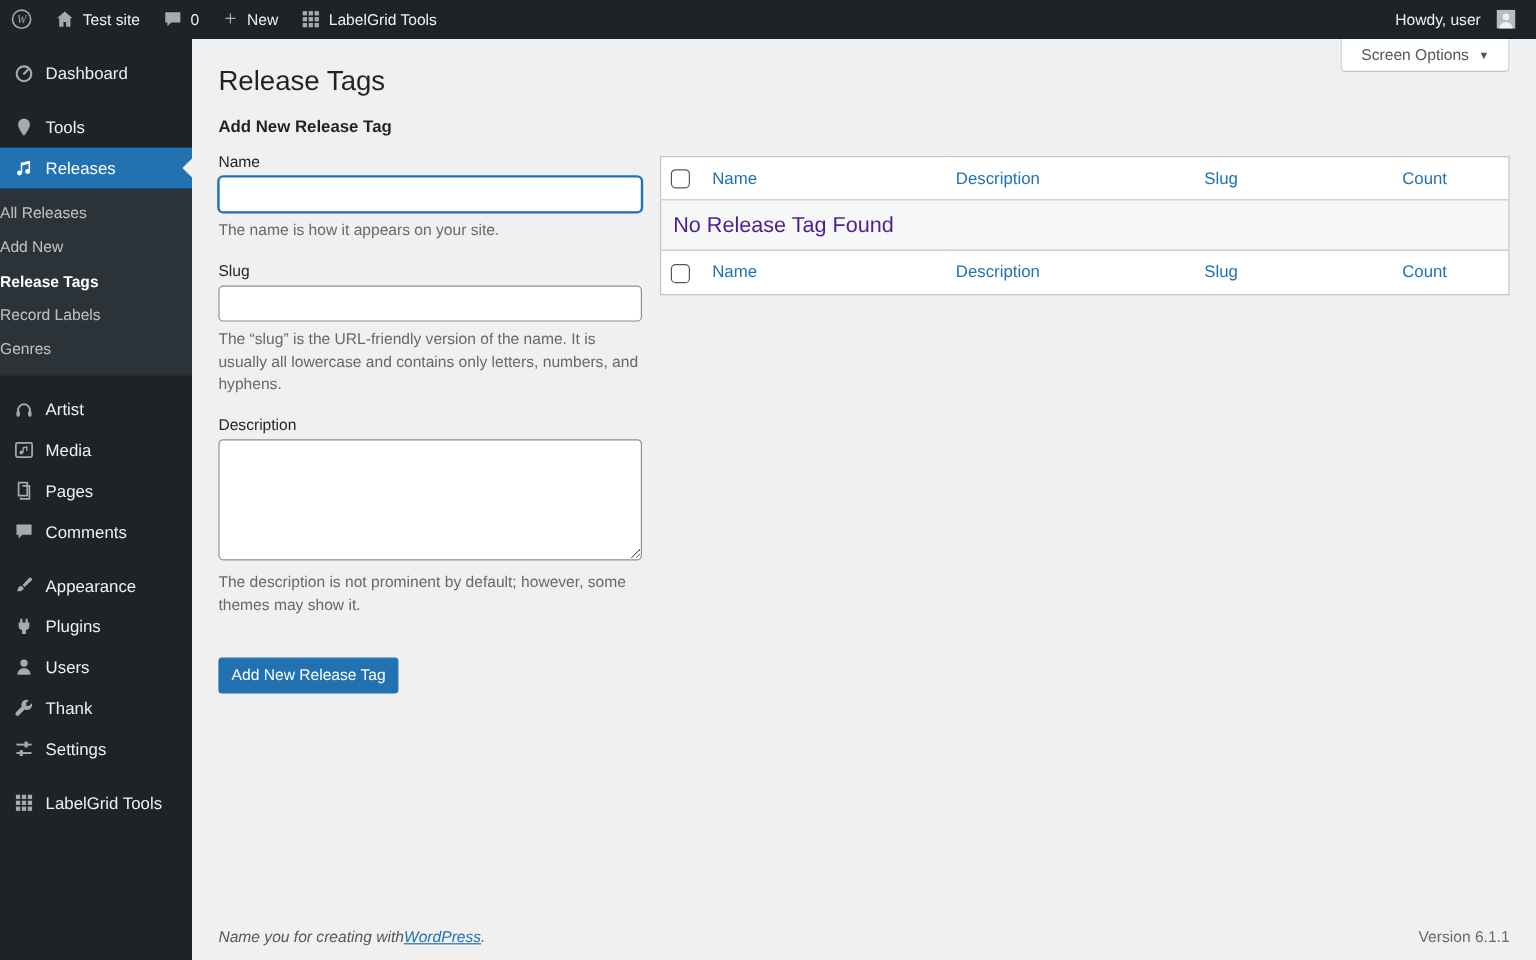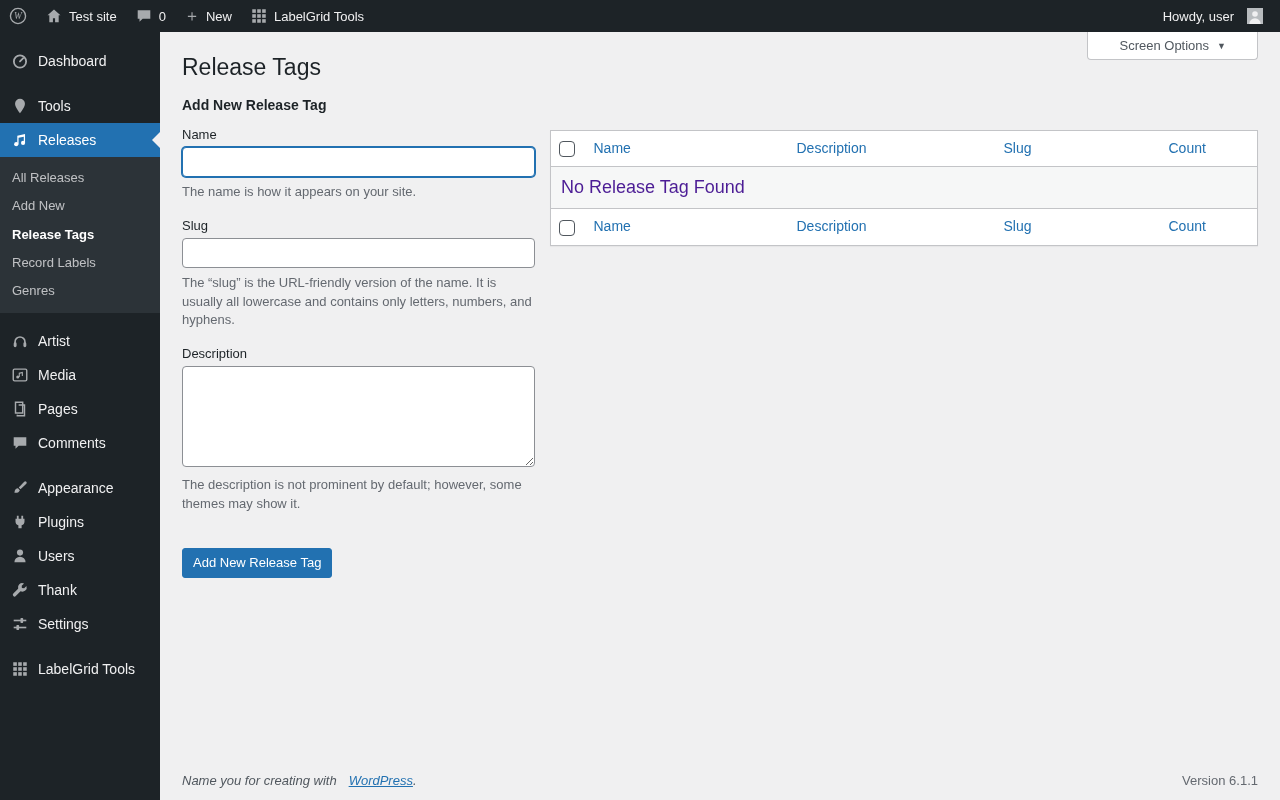--- a/index.html
+++ b/index.html
@@ -49,35 +49,35 @@
   .mi-label { white-space: nowrap; }
   .menu-item.active { background: #2271b1; color: #fff; }
   .menu-item.active .mi-icon { color: #fff; }
   .menu-item.active::after {
     content: ""; position: absolute; right: 0; top: 50%; margin-top: -8px;
     border: 8px solid transparent; border-right: 8px solid #f0f0f1; border-left: none;
   }
   .menu-sep { height: 11px; }
   .submenu { background: #2c3338; padding: 7px 0 8px; }
   .submenu-item {
-    display: block; padding: 6px 12px; font-size: 13px;
+    display: block; padding: 6px 0; font-size: 13px;
     color: rgba(240,240,241,.75); cursor: pointer; line-height: 1.25;
   }
   .submenu-item.current { color: #fff; font-weight: bold; }
   .collapse-item { margin-top: 0; }
 
   
   .content {
     margin-left: 160px; padding-top: 32px; min-height: 800px;
     display: flex; flex-direction: column; position: relative;
   }
   .screen-options {
     position: absolute; top: 32px; right: 22px;
     background: #fff; border: 1px solid #c3c4c7; border-top: none;
-    border-radius: 0 0 4px 4px; padding: 6px 31px; height: 28px;
+    border-radius: 0 0 4px 4px; padding: 6px 16px; height: 28px;
     display: flex; align-items: center; gap: 8px;
     color: #50575e; font-size: 13px; cursor: pointer;
   }
   .so-arrow { font-size: 9px; color: #50575e; }
   .wrap { padding: 0 22px; flex: 1; }
   h1.page-title {
     font-size: 23px; font-weight: 400; color: #1d2327;
     margin: 21px 0 14px; line-height: 1.3;
   }
   .columns { display: flex; align-items: flex-start; gap: 15px; }
@@ -131,21 +131,21 @@
     border: 1px solid #50575e; border-radius: 4px; background: #fff;
     vertical-align: middle; cursor: pointer;
   }
 
   
   .page-footer {
     display: flex; justify-content: space-between; align-items: flex-end;
     padding: 0 22px 12px; font-size: 13px; color: #50575e;
   }
   .footer-thanks { font-style: italic; }
-  .footer-thanks a { color: #2271b1; text-decoration: underline; margin-left: 12px; font-style: italic; }
+  .footer-thanks a { color: #2271b1; text-decoration: underline; margin-left: 0; font-style: italic; }
   .footer-version { color: #646970; }
 </style>
 </head>
 <body>
 
 <div class="admin-bar">
   <div class="ab-left">
     <div class="ab-item">
       <span class="ab-icon">
         <svg viewBox="0 0 20 20">

